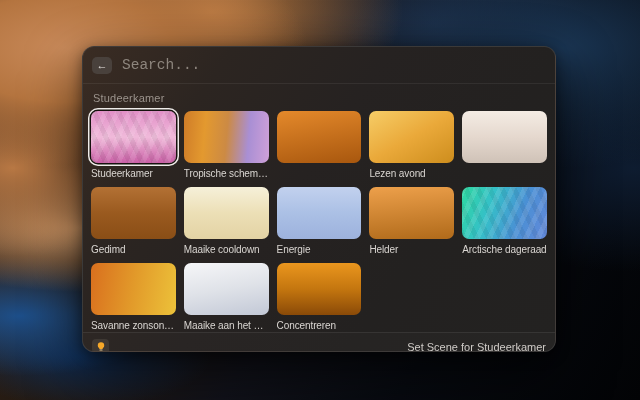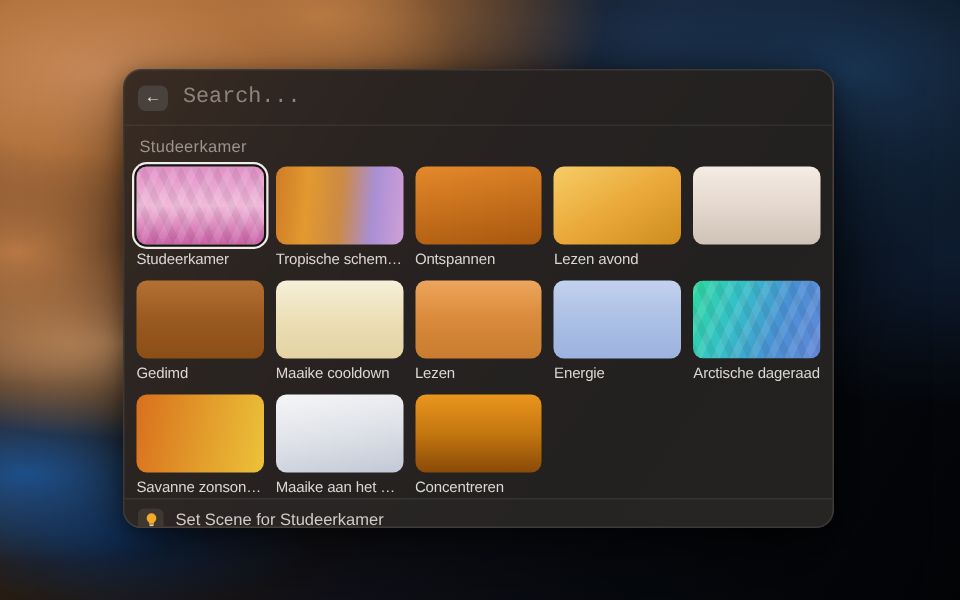--- a/index.html
+++ b/index.html
@@ -72,20 +72,21 @@
     margin-top:4px;font-size:10px;line-height:13px;color:#dad6d2;
     white-space:nowrap;overflow:hidden;text-overflow:ellipsis;
     max-width:96px;letter-spacing:-0.1px;
   }
   .spacer{flex:1;}
   
   .statusbar{
     flex:0 0 28px;height:28px;display:flex;align-items:center;gap:8px;
     padding:0 9px;border-top:1px solid rgba(255,255,255,0.075);
     background:rgba(255,255,255,0.015);
+    justify-content:space-between;
   }
   .appicon{
     width:17px;height:17px;border-radius:4px;background:#3e3833;
     display:flex;align-items:center;justify-content:center;flex:0 0 auto;
   }
   .status-left{font-size:11px;color:#cfcbc7;}
   .status-right{margin-left:auto;display:flex;align-items:center;gap:6px;}
   .primary{font-size:11px;font-weight:700;color:#edebe9;cursor:pointer;}
   .secondary{font-size:11px;color:#b5b1ad;cursor:pointer;}
   .keycap{
@@ -114,44 +115,43 @@
         <div class="cell">
           <div class="swatch selected" style="background: repeating-linear-gradient(115deg, rgba(255, 255, 255, 0.1) 0px, rgba(255, 255, 255, 0.1) 5px, rgba(255, 255, 255, 0) 5px, rgba(255, 255, 255, 0) 11px), repeating-linear-gradient(65deg, rgba(0, 0, 0, 0.06) 0px, rgba(0, 0, 0, 0.06) 5px, rgba(255, 255, 255, 0) 5px, rgba(255, 255, 255, 0) 11px), linear-gradient(rgb(225, 143, 199), rgb(240, 186, 218), rgb(201, 95, 166));"></div>
           <div class="label">Studeerkamer</div>
         </div>
         <div class="cell">
           <div class="swatch" style="background: linear-gradient(95deg, rgb(207, 124, 40), rgb(227, 153, 47), rgb(204, 138, 68), rgb(169, 143, 212), rgb(207, 160, 216));"></div>
           <div class="label">Tropische schemering</div>
         </div>
         <div class="cell">
           <div class="swatch" style="background: linear-gradient(170deg, rgb(228, 137, 43), rgb(168, 87, 14));"></div>
-          <div class="label">Ontspannen</div>
         </div>
         <div class="cell">
           <div class="swatch" style="background: linear-gradient(150deg, rgb(246, 205, 103), rgb(234, 169, 58), rgb(205, 141, 29));"></div>
           <div class="label">Lezen avond</div>
         </div>
         <div class="cell">
           <div class="swatch" style="background: linear-gradient(rgb(244, 236, 228), rgb(229, 216, 206), rgb(207, 194, 183));"></div>
         </div>
         <div class="cell">
           <div class="swatch" style="background: linear-gradient(rgb(179, 113, 52), rgb(154, 90, 31), rgb(138, 78, 22));"></div>
           <div class="label">Gedimd</div>
         </div>
         <div class="cell">
           <div class="swatch" style="background: linear-gradient(rgb(246, 240, 217), rgb(236, 223, 182), rgb(227, 211, 164));"></div>
           <div class="label">Maaike cooldown</div>
         </div>
         <div class="cell">
-          <div class="swatch" style="background: linear-gradient(rgb(236, 165, 92), rgb(217, 138, 58), rgb(201, 124, 48));"></div>
-          <div class="label">Lezen</div>
+          <div class="swatch" style="background: linear-gradient(rgb(194, 209, 238), rgb(171, 192, 229), rgb(157, 178, 221));"></div>
+          <div class="label">Energie</div>
         </div>
         <div class="cell">
-          <div class="swatch" style="background: linear-gradient(rgb(194, 209, 238), rgb(171, 192, 229), rgb(157, 178, 221));"></div>
-          <div class="label">Energie</div>
+          <div class="swatch" style="background: linear-gradient(175deg, rgb(237, 160, 75), rgb(176, 106, 26));"></div>
+          <div class="label">Helder</div>
         </div>
         <div class="cell">
           <div class="swatch" style="background: repeating-linear-gradient(115deg, rgba(255, 255, 255, 0.1) 0px, rgba(255, 255, 255, 0.1) 5px, rgba(255, 255, 255, 0) 5px, rgba(255, 255, 255, 0) 11px), repeating-linear-gradient(65deg, rgba(0, 0, 0, 0.06) 0px, rgba(0, 0, 0, 0.06) 5px, rgba(255, 255, 255, 0) 5px, rgba(255, 255, 255, 0) 11px), linear-gradient(110deg, rgb(47, 216, 160), rgb(53, 192, 200), rgb(74, 144, 212), rgb(100, 136, 218));"></div>
           <div class="label">Arctische dageraad</div>
         </div>
         <div class="cell">
           <div class="swatch" style="background: linear-gradient(100deg, rgb(217, 111, 30), rgb(226, 154, 42), rgb(236, 194, 58));"></div>
           <div class="label">Savanne zonsondergang</div>
         </div>
         <div class="cell">

